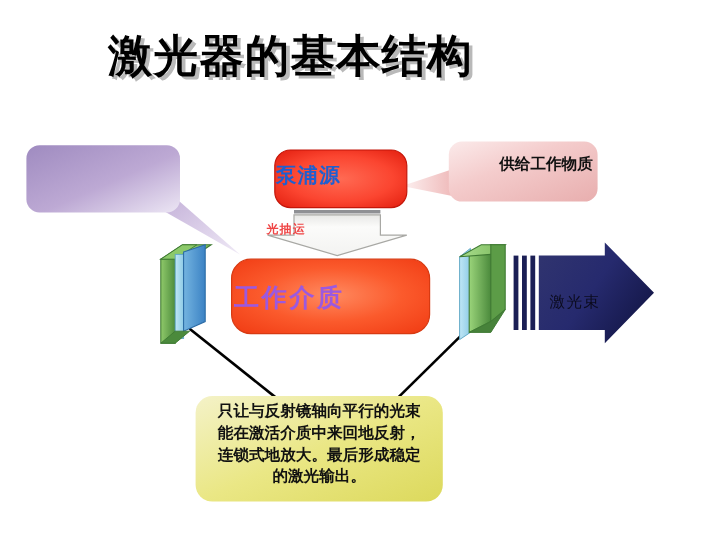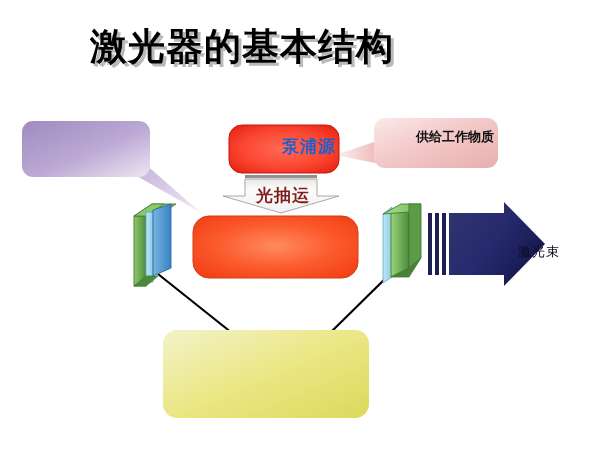--- a/index.html
+++ b/index.html
@@ -42,21 +42,21 @@
   #art {
     position: absolute;
     left: 0; top: 0;
     width: 600px;
     height: 450px;
   }
 
   
   .shape-label {
     position: absolute;
-    text-align: right;
+    text-align: left;
     white-space: nowrap;
     font-family: "Liberation Serif", "DejaVu Serif", serif;
     pointer-events: none;
   }
 
   #pump-label {
     left: 230px;
     top: 135px;
     width: 106px;
     font-size: 17px;
@@ -69,31 +69,31 @@
     left: 195px;
     top: 234px;
     width: 160px;
     font-size: 21px;
     font-weight: bold;
     color: #9b59e0;
     letter-spacing: 2px;
   }
 
   #pumping-label {
-    left: 232px;
+    left: 222px;
     top: 184px;
     width: 78px;
-    font-size: 17px;
-    font-weight: bold;
-    color: #7f1d1d;
+    font-size: 10px;
+    font-weight: bold;
+    color: #ef4444;
     letter-spacing: 1px;
   }
 
   #beam-label {
-    left: 466px;
+    left: 424px;
     top: 243px;
     width: 60px;
     font-size: 13px;
     color: #0b0b1e;
     letter-spacing: 1px;
     padding-left: 34px;
   }
 
   
   .callout-text {
@@ -278,16 +278,23 @@
     </g>
   </svg>
 
 
   <div class="callout-text" id="right-callout-text">
     <div>供给工作物质</div>
   </div>
 
   <div class="shape-label" id="pump-label">泵浦源</div>
   <div class="shape-label" id="pumping-label">光抽运</div>
+  <div class="shape-label" id="medium-label">工作介质</div>
   <div class="shape-label" id="beam-label">激光束</div>
 
+  <div id="bottom-callout-text">
+    <div>只让与反射镜轴向平行的光束</div>
+    <div>能在激活介质中来回地反射，</div>
+    <div>连锁式地放大。最后形成稳定</div>
+    <div>的激光输出。</div>
+  </div>
 
 </div>
 
 </body></html>

